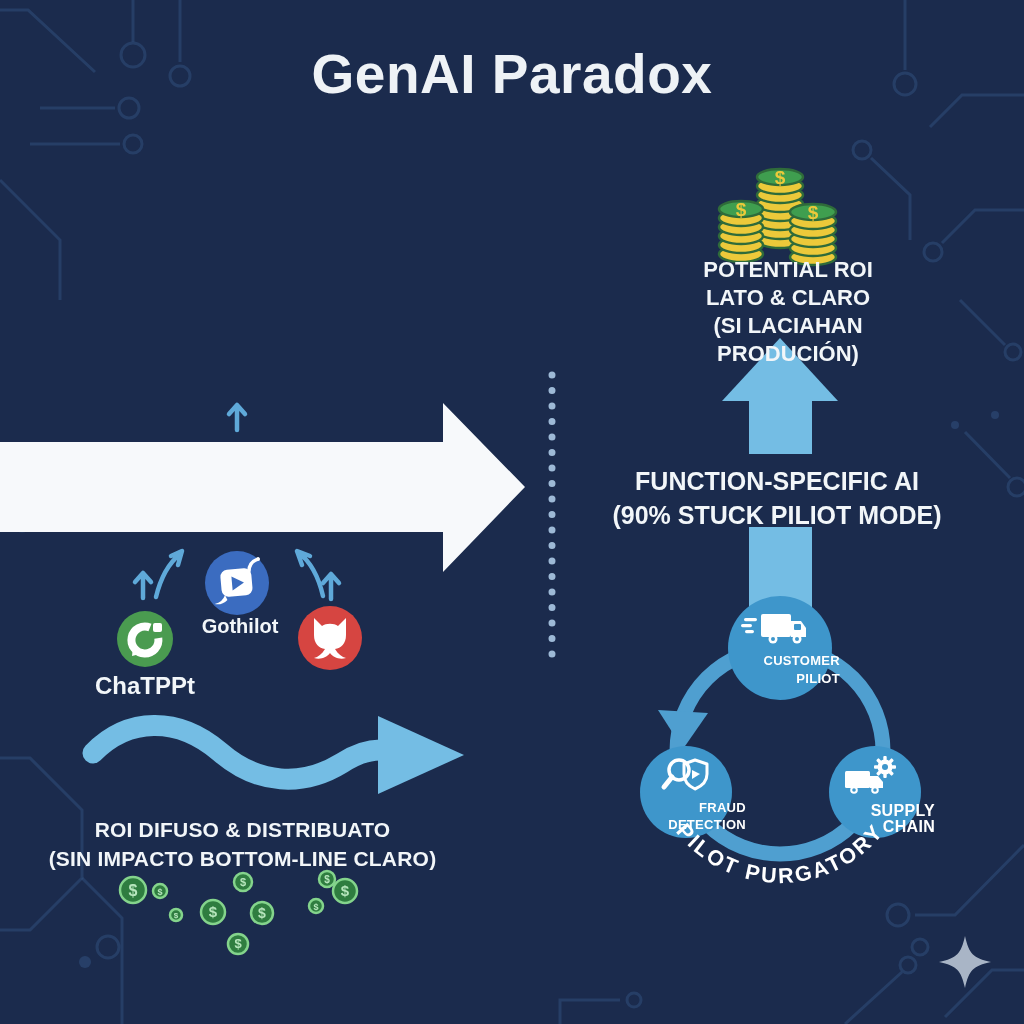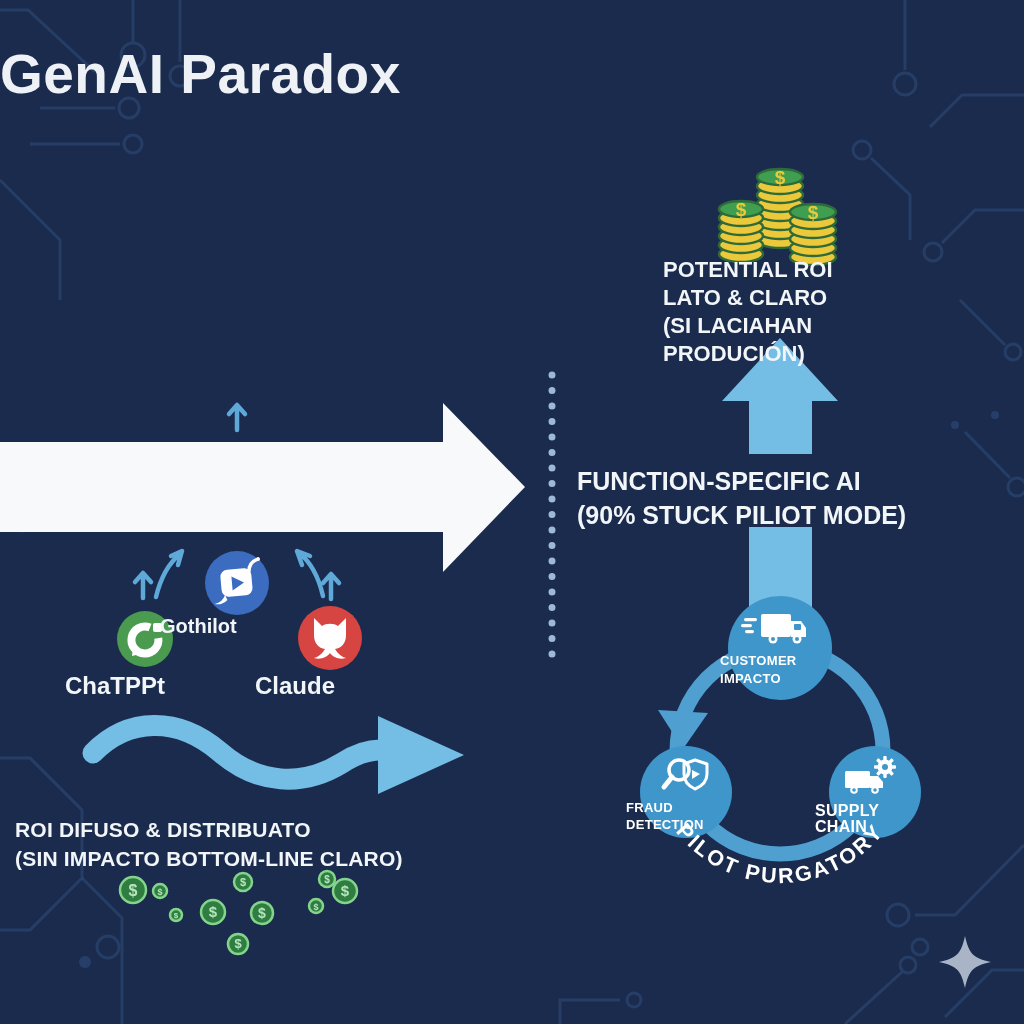--- a/index.html
+++ b/index.html
@@ -1,31 +1,31 @@
 <!DOCTYPE html>
 <html style="--bg: #1b2b4d; --navy: #1d3050; --light_blue: #74bde4; --arrow_blue: #5fa9d9; --dot_gray: #9db9d6; --cycle_ring_blue: #4f9fd0; --node_blue: #3e96cb; --chatgpt_green: #4a9b50; --copilot_blue: #3b6cc0; --claude_red: #d64541; --coin_gold: #ecc93a; --coin_face_green: #3f9e4f; --coin_line: #2f6b3a; --small_coin_fill: #2f7d40; --small_coin_ring: #84d48c; --small_coin_text: #b7e6bd; --trace_blue: #31517f; --sparkle_gray: #b9c4d4;"><head>
 <meta charset="utf-8">
 <style>
   html,body{margin:0;padding:0;background:#10203f;}
   .stage{position:relative;width:1024px;height:1024px;overflow:hidden;
          background:var(--bg,#1b2b4d);font-family:"Liberation Sans",sans-serif;}
   svg{position:absolute;left:0;top:0;}
   
-  .t{position:absolute;font-weight:700;text-align:left;}
+  .t{position:absolute;font-weight:700;text-align:center;}
   .tw{color:#f2f6f9;}
   .tn{color:var(--navy,#1d3050);}
   .title{left:0;right:0;top:42px;font-size:55px;letter-spacing:.5px;color:#eef2f6;}
   .adoption{left:30px;top:450px;width:400px;font-size:27px;line-height:37px;}
   .lbl-chatppt{left:65px;top:672px;width:160px;font-size:24px;}
   .lbl-gothilot{left:160px;top:615px;width:160px;font-size:20px;}
   .lbl-claude{left:255px;top:672px;width:160px;font-size:24px;}
   .roi-caption{left:15px;top:815px;width:455px;font-size:21px;line-height:29px;letter-spacing:.2px;}
   .potential-roi{left:663px;top:256px;width:250px;font-size:22px;line-height:28px;}
   .function-ai{left:577px;top:464px;width:400px;font-size:25px;line-height:34px;}
-  .node-lbl{position:absolute;font-weight:700;text-align:left;color:#fff;letter-spacing:.3px;}
+  .node-lbl{position:absolute;font-weight:700;text-align:right;color:#fff;letter-spacing:.3px;}
   .nl-customer{left:720px;top:652px;width:120px;font-size:13px;line-height:18px;}
   .nl-fraud{left:626px;top:799px;width:120px;font-size:13px;line-height:17px;}
   .nl-supply{left:815px;top:803px;width:120px;font-size:16px;line-height:16px;}
   
   .f-white{fill:#f7f9fb;}
   .f-lb{fill:var(--light_blue,#6fb8e4);}
   .s-sm{stroke:var(--arrow_blue,#5fa9d9);stroke-width:4.5;fill:none;stroke-linecap:round;stroke-linejoin:round;}
   .s-wave{stroke:var(--light_blue,#7cc2e8);stroke-width:21;fill:none;stroke-linecap:round;}
   .f-wave{fill:var(--light_blue,#7cc2e8);}
   .dotline{stroke:var(--dot_gray,#9db9d6);stroke-width:7;stroke-linecap:round;stroke-dasharray:0.1 15.4;fill:none;}
@@ -267,42 +267,41 @@
     </g>
 
     <path class="f-spark" d="M 965 936 C 969 954 973 958 991 962 C 973 966 969 970 965 988 C 961 970 957 966 939 962 C 957 958 961 954 965 936 Z"></path>
   </svg>
 
   <div class="t title">GenAI Paradox</div>
 
 
   <div class="t tw lbl-chatppt">ChaTPPt</div>
   <div class="t tw lbl-gothilot">Gothilot</div>
-  <div class="t tw lbl-claude">Claude</div>
 
   <div class="t tw potential-roi">
     <div>POTENTIAL ROI</div>
     <div>LATO &amp; CLARO</div>
     <div>(SI LACIAHAN</div>
     <div>PRODUCIÓN)</div>
   </div>
 
   <div class="t tw roi-caption">
     <div>ROI DIFUSO &amp; DISTRIBUATO</div>
     <div>(SIN IMPACTO BOTTOM-LINE CLARO)</div>
   </div>
 
   <div class="t tw function-ai">
     <div>FUNCTION-SPECIFIC AI</div>
     <div>(90% STUCK PILIOT MODE)</div>
   </div>
 
   <div class="node-lbl nl-customer">
     <div>CUSTOMER</div>
-    <div>IMPACTO</div>
+    <div>PILIOT</div>
   </div>
   <div class="node-lbl nl-fraud">
     <div>FRAUD</div>
     <div>DETECTION</div>
   </div>
   <div class="node-lbl nl-supply">
     <div>SUPPLY CHAIN</div>
     <div></div>
   </div>
 

